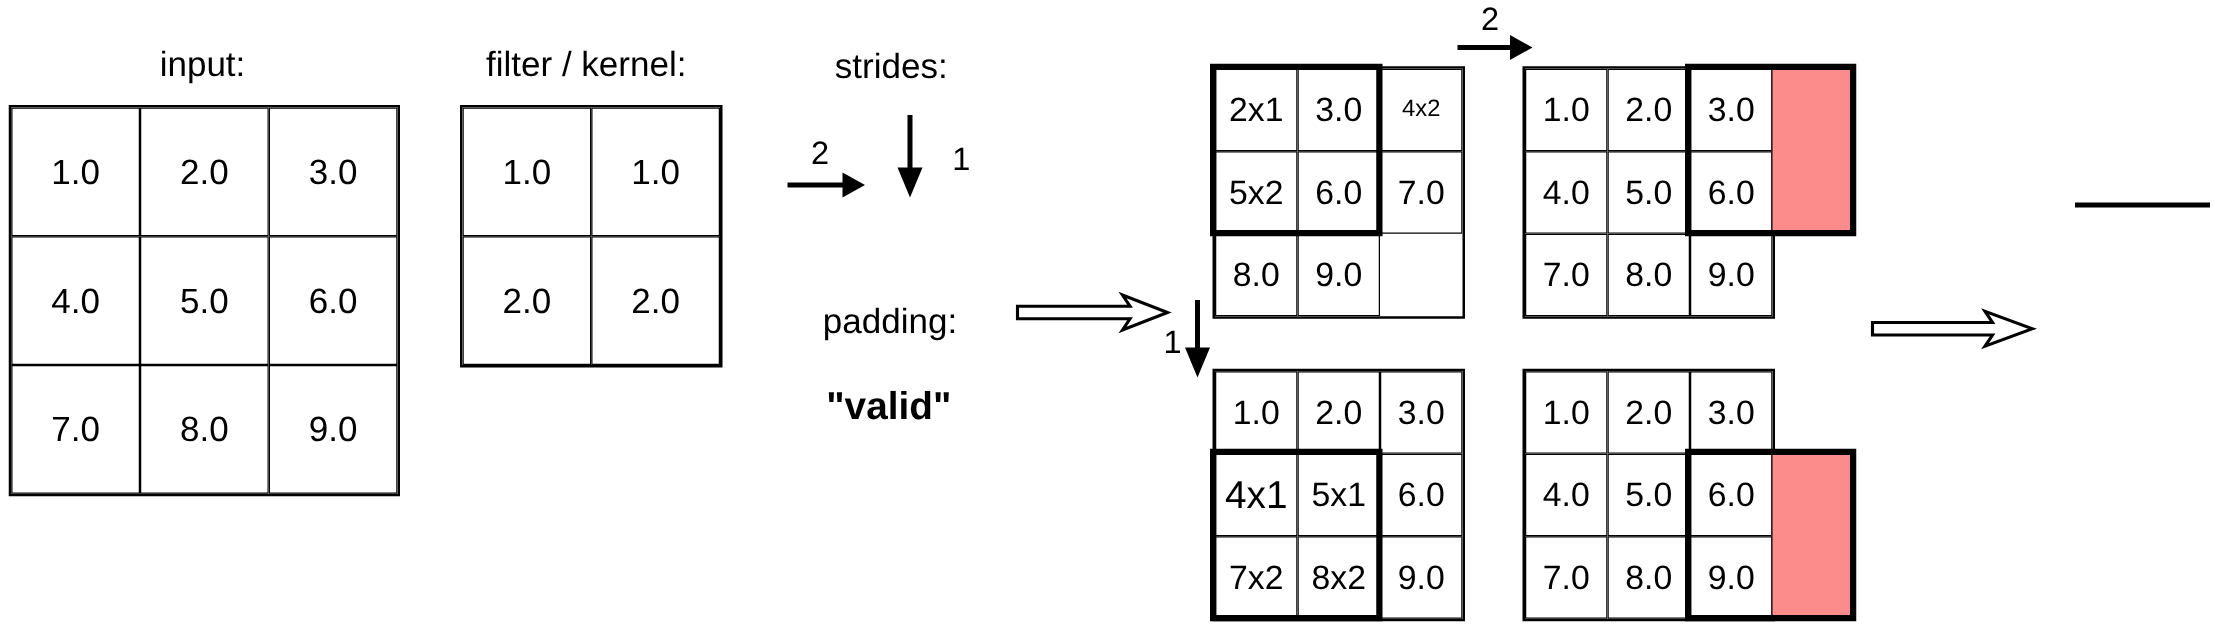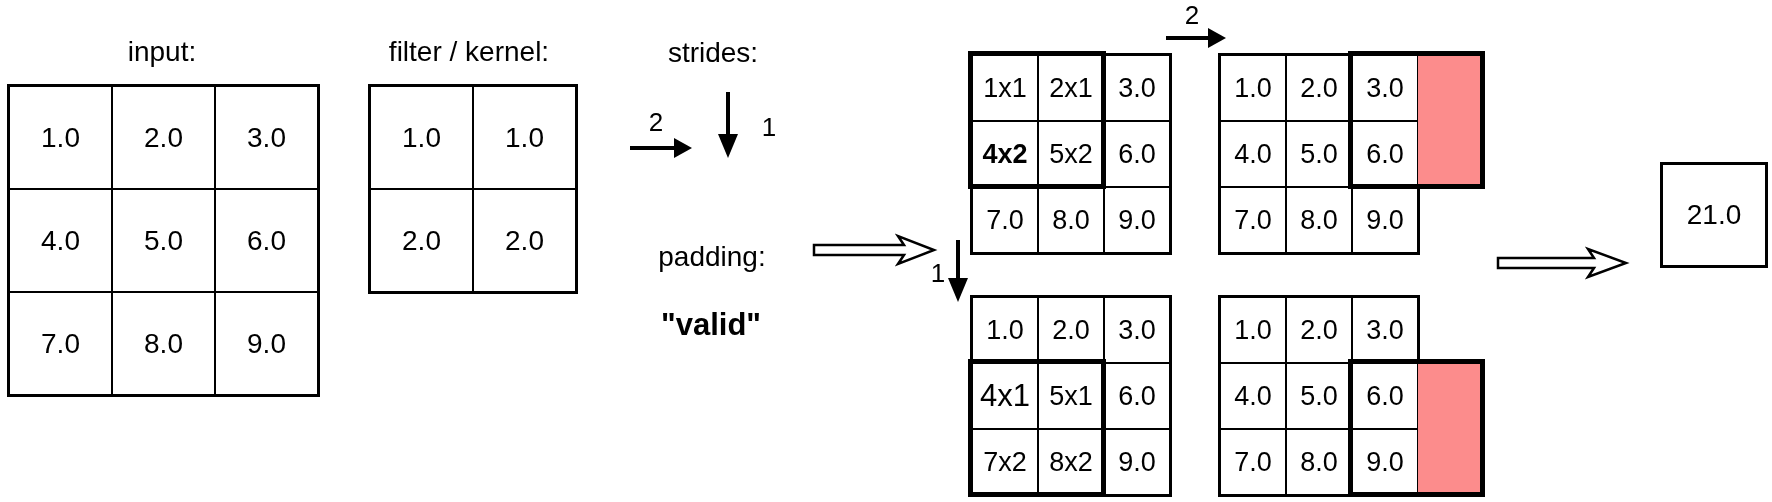--- a/index.html
+++ b/index.html
@@ -97,24 +97,23 @@
       <div class="cell" style="font-size: 28px;">9.0</div>
     </div>
   <div class="matrix" id="m-filter" style="left: 368px; top: 84px; grid-template-columns: repeat(2, 103px); grid-auto-rows: 103px;">
       <div class="cell" style="font-size: 28px;">1.0</div>
       <div class="cell" style="font-size: 28px;">1.0</div>
       <div class="cell" style="font-size: 28px;">2.0</div>
       <div class="cell" style="font-size: 28px;">2.0</div>
     </div>
 
   <div class="matrix" id="step-0" style="left: 970px; top: 53px; grid-template-columns: repeat(3, 66px); grid-auto-rows: 66px;">
-      <div class="cell" style="font-size: 27px;">1x1</div>
       <div class="cell" style="font-size: 27px; text-align: right;">2x1</div>
       <div class="cell" style="font-size: 27px;">3.0</div>
-      <div class="cell" style="font-size: 27px; font-weight: bold;">4x2</div>
+      <div class="cell" style="font-size: 19px;">4x2</div>
       <div class="cell" style="font-size: 27px;">5x2</div>
       <div class="cell" style="font-size: 27px;">6.0</div>
       <div class="cell" style="font-size: 27px;">7.0</div>
       <div class="cell" style="font-size: 27px;">8.0</div>
       <div class="cell" style="font-size: 27px;">9.0</div>
     </div>
   <div class="matrix" id="step-1" style="left: 1218px; top: 53px; grid-template-columns: repeat(3, 66px); grid-auto-rows: 66px;">
       <div class="cell" style="font-size: 27px;">1.0</div>
       <div class="cell" style="font-size: 27px;">2.0</div>
       <div class="cell" style="font-size: 27px;">3.0</div>
@@ -146,21 +145,20 @@
       <div class="cell" style="font-size: 27px;">7.0</div>
       <div class="cell" style="font-size: 27px;">8.0</div>
       <div class="cell" style="font-size: 27px;">9.0</div>
     </div>
 
   <svg style="left:1496px; top:247px;" width="132" height="32">
     <path d="M2,11 L98,11 L92,2 L130,16 L92,30 L98,21 L2,21 Z" fill="#fff" stroke="#000" stroke-width="2.5" stroke-linejoin="miter"></path>
   </svg>
 
   <div class="matrix" id="m-output" style="left: 1660px; top: 162px; grid-template-columns: repeat(1, 104px); grid-auto-rows: 102px;">
-      <div class="cell" style="font-size: 28px;">21.0</div>
     </div>
 
 <div class="hl" style="left: 968px; top: 51px; width: 138px; height: 138px; border-color: rgb(0, 0, 0);"></div>
     <div class="pinkcell" style="left: 1417px; top: 54px; width: 64px; height: 132px; background: rgb(252, 140, 140);"></div>
     <div class="hl" style="left: 1348px; top: 51px; width: 137px; height: 138px; border-color: rgb(0, 0, 0);"></div>
     <div class="hl" style="left: 968px; top: 359px; width: 138px; height: 138px; border-color: rgb(0, 0, 0);"></div>
     <div class="pinkcell" style="left: 1417px; top: 362px; width: 64px; height: 132px; background: rgb(252, 140, 140);"></div>
     <div class="hl" style="left: 1348px; top: 359px; width: 137px; height: 138px; border-color: rgb(0, 0, 0);"></div>
   </div>
 

